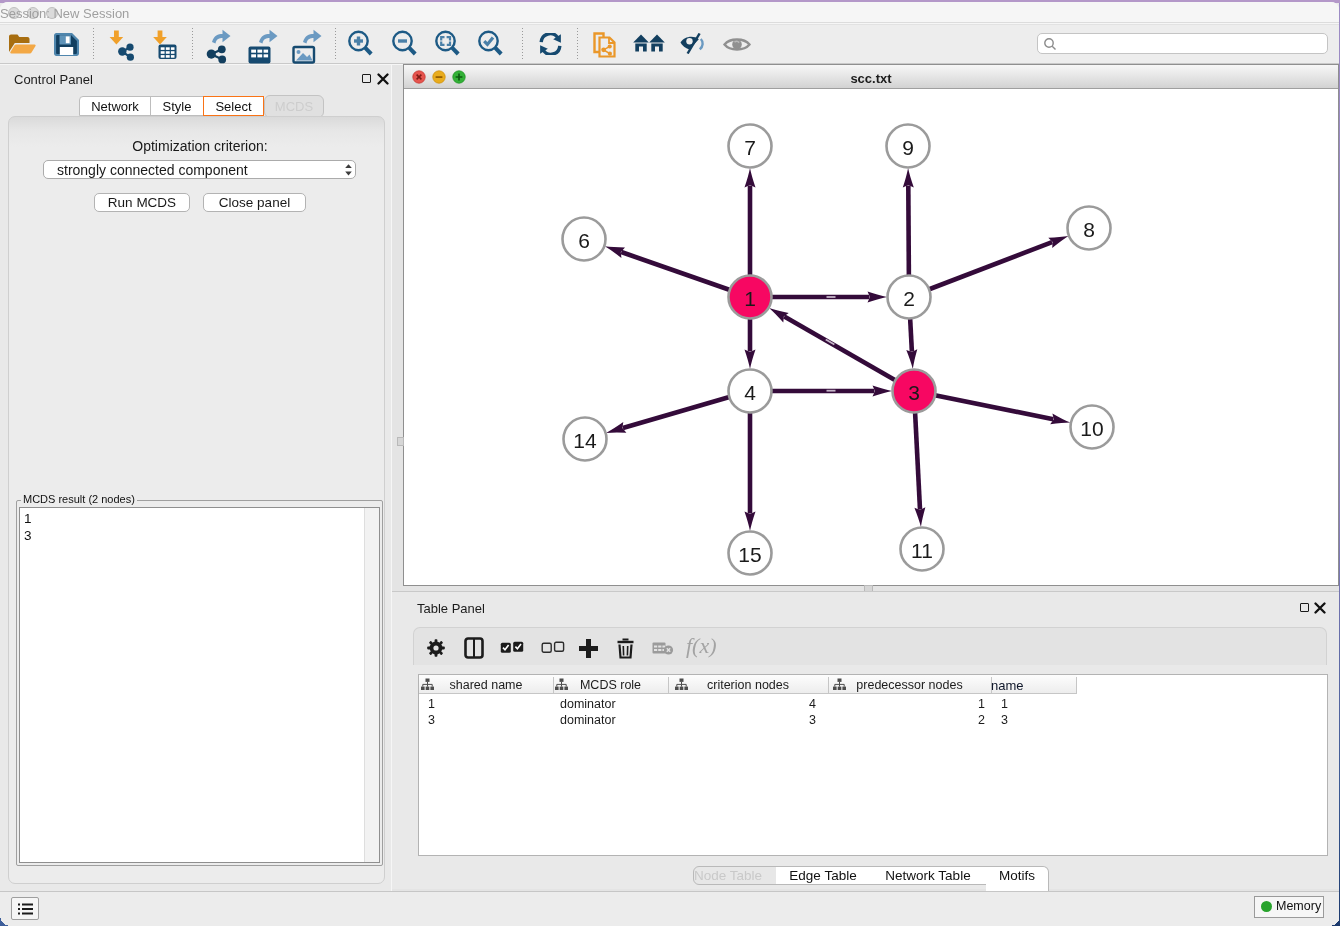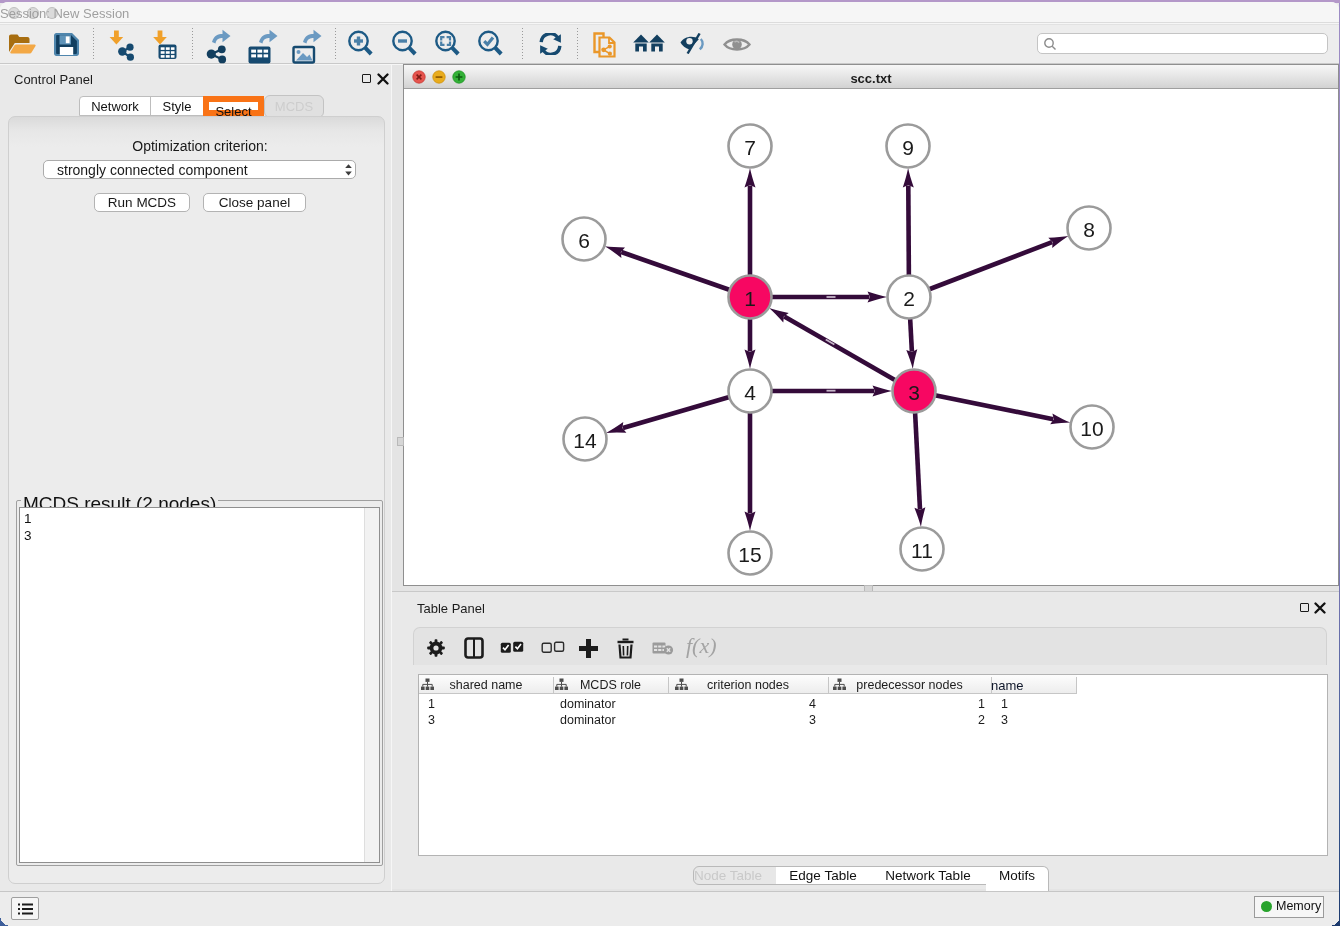--- a/index.html
+++ b/index.html
@@ -162,39 +162,39 @@
 
 <div class="abs" style="left:0;top:65px;width:391px;height:826px;background:#e9e9e9"></div>
 <div class="abs txt13" style="left:14px;top:72px">Control Panel</div>
 <div class="abs" style="left:362px;top:74px;width:9px;height:9px;border:1.6px solid #1a1a1a;border-radius:1px"></div>
 <svg class="abs" style="left:377px;top:73px" width="12" height="12">
     <path d="M1.5 1.5 L10.5 10.5 M10.5 1.5 L1.5 10.5" stroke="#111" stroke-width="2.3" stroke-linecap="round"></path>
   </svg>
 
 <div class="abs" style="left:79px;top:96px;width:72px;height:20px;background:#fff;border:1px solid #bdbdbd;border-radius:4px 0 0 0;font-size:13px;color:#111;text-align:center;line-height:19px">Network</div>
 <div class="abs" style="left:150px;top:96px;width:54px;height:20px;background:#fff;border:1px solid #bdbdbd;font-size:13px;color:#111;text-align:center;line-height:19px">Style</div>
-<div class="abs" style="left:203px;top:96px;width:61px;height:20px;background:#fff;border:6px solid #f97316;font-size:13px;color:#111;text-align:center;line-height:19px">Select</div>
+<div class="abs" style="left:203px;top:96px;width:61px;height:20px;background:#fff;border:1px solid #f97316;font-size:13px;color:#111;text-align:center;line-height:19px">Select</div>
 <div class="abs" style="left:264px;top:95px;width:60px;height:23px;background:#e0e0e0;border:1px solid #c3c3c3;border-radius:6px;font-size:13px;color:#cdcdcd;text-align:center;line-height:22px">MCDS</div>
 
 <div class="abs" style="left:8px;top:116px;width:377px;height:768px;background:linear-gradient(#dadada 0,#e7e7e7 14px,#ececec 30px);border:1px solid #cfcfcf;border-radius:7px"></div>
 
 <div class="abs" style="left:0;top:138px;width:400px;text-align:center;font-size:14px;color:#191919">Optimization criterion:</div>
 
 <div class="abs" style="left:43px;top:160px;width:313px;height:19px;background:#fff;border:1px solid #ababab;border-radius:5px"></div>
 <div class="abs" style="left:57px;top:162px;font-size:14px;color:#191919">strongly connected component</div>
 <svg class="abs" style="left:343px;top:163px" width="11" height="14">
     <path d="M2.2 5 L5.5 1.2 L8.8 5 Z" fill="#3c3c3c"></path>
     <path d="M2.2 8.6 L5.5 12.4 L8.8 8.6 Z" fill="#3c3c3c"></path>
   </svg>
 
 <div class="abs" style="left:94px;top:193px;width:96px;height:19px;background:#fff;border:1px solid #b3b3b3;border-radius:5px;font-size:13.5px;color:#191919;text-align:center;line-height:18px">Run MCDS</div>
 <div class="abs" style="left:203px;top:193px;width:103px;height:19px;background:#fff;border:1px solid #b3b3b3;border-radius:5px;font-size:13.5px;color:#191919;text-align:center;line-height:18px">Close panel</div>
 
 <div class="abs" style="left:16px;top:500px;width:367px;height:366px;border:1px solid #9f9f9f;border-radius:2px"></div>
-<div class="abs" style="left:21px;top:493px;background:#ececec;padding:0 2px;font-size:19px;color:#111">MCDS result (2 nodes)</div>
+<div class="abs" style="left:21px;top:493px;background:#ececec;padding:0 2px;font-size:11px;color:#111">MCDS result (2 nodes)</div>
 <div class="abs" style="left:19px;top:507px;width:361px;height:356px;background:#fff;border:1px solid #8f8f8f"></div>
 <div class="abs" style="left:364px;top:508px;width:15px;height:354px;background:#f2f2f2;border-left:1px solid #dedede"></div>
 <div class="abs" style="left:24px;top:511px;font-size:13.5px;color:#111;line-height:16.5px">1<br>3</div>
 
 <div class="abs" style="left:392px;top:65px;width:947px;height:826px;background:#e4e4e4"></div>
 <div class="abs" style="left:403px;top:64px;width:936px;height:522px;border:1px solid #8f8f8f;background:#fff"></div>
 <div class="abs" style="left:404px;top:65px;width:934px;height:24px;background:linear-gradient(#f7f7f7,#dedede 70%,#d2d2d2);border-bottom:1px solid #9f9f9f"></div>
 <div class="abs" style="left:404px;top:71px;width:934px;text-align:center;font-size:13px;font-weight:bold;color:#1c1c1c">scc.txt</div>
 
 <svg class="abs" style="left:412px;top:70px" width="60" height="14">

